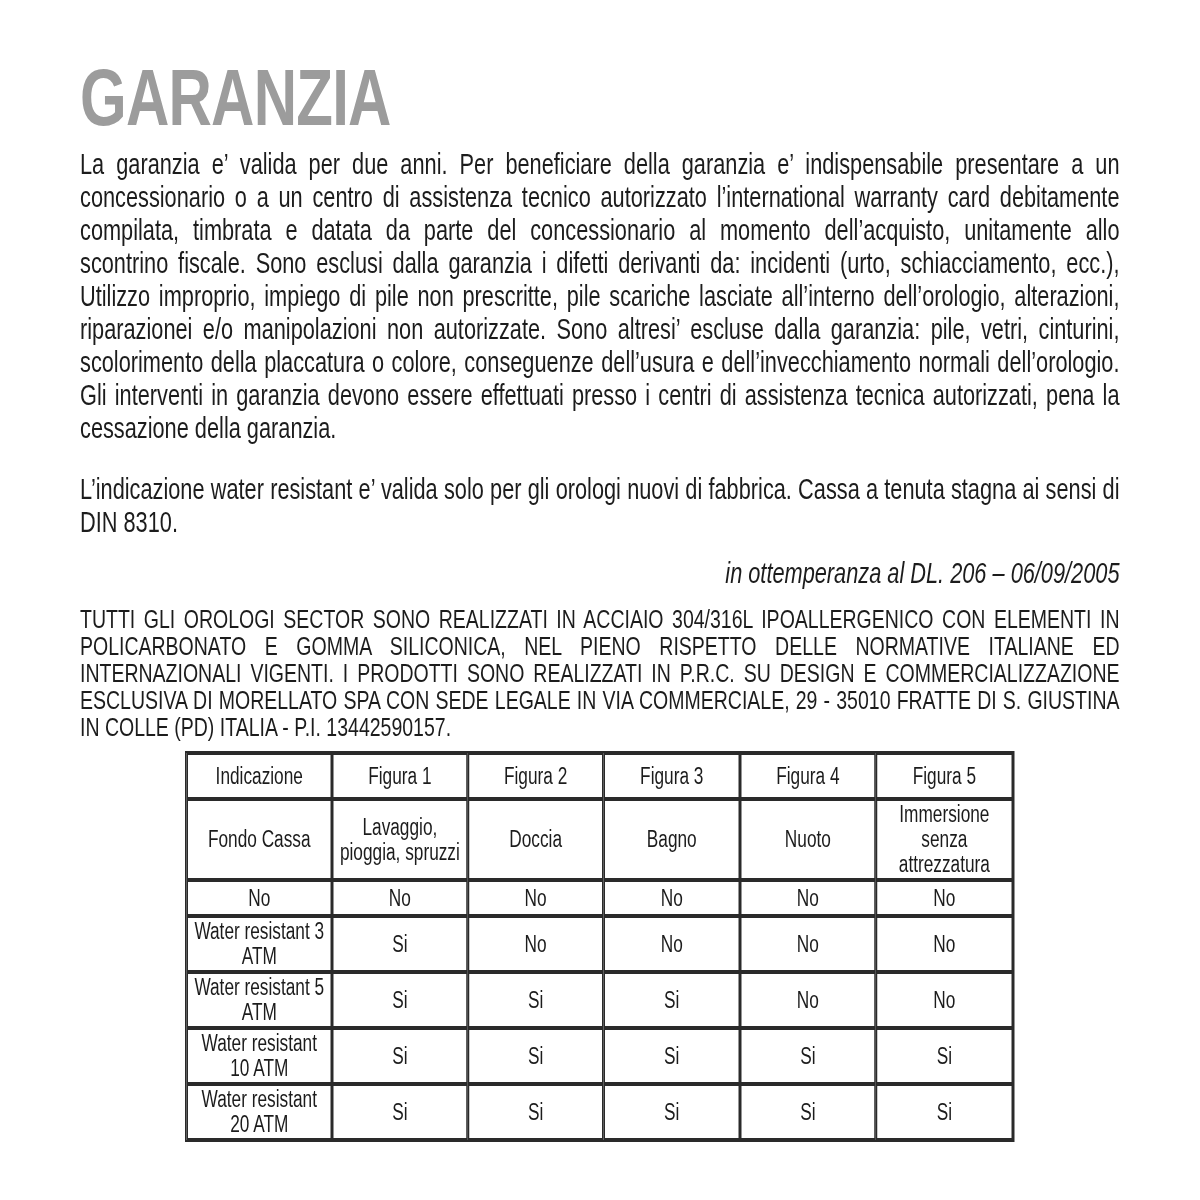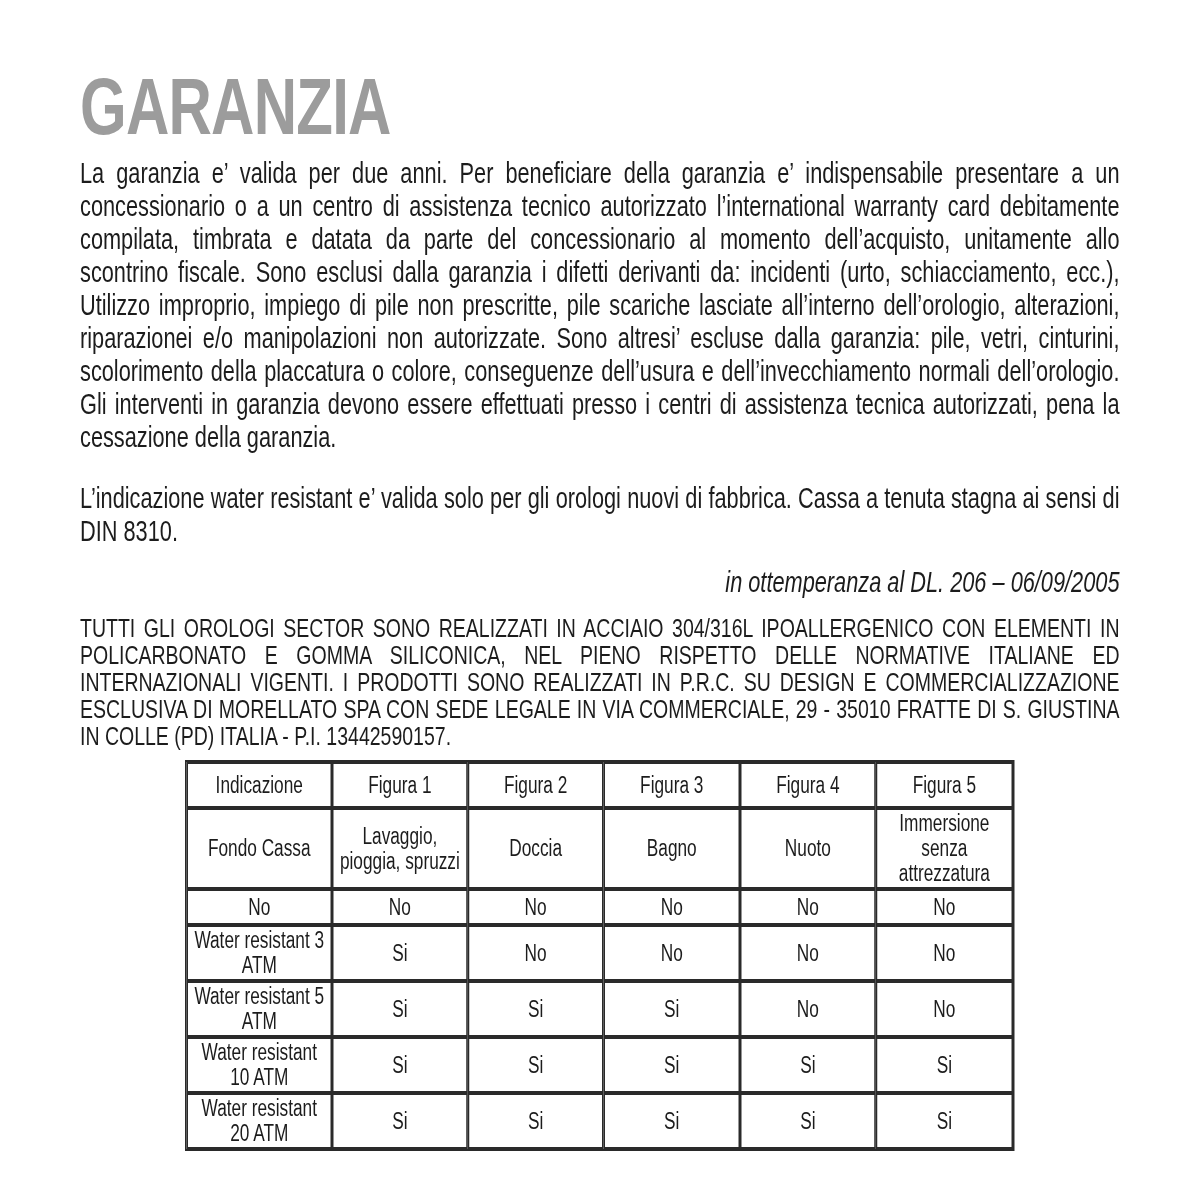--- a/index.html
+++ b/index.html
@@ -8,21 +8,21 @@
     width: 1200px;
     height: 1200px;
     background: #ffffff;
     overflow: hidden;
     font-family: "Liberation Sans", "DejaVu Sans", sans-serif;
     color: #1c1c1c;
   }
   .page {
     position: absolute;
     left: 80px;
-    top: 9px;
+    top: 0;
     width: 1040px;
   }
   
   .cond {
     transform: scaleX(0.75);
     transform-origin: 0 0;
     width: 1386px;
   }
   .title {
     font-size: 80px;

